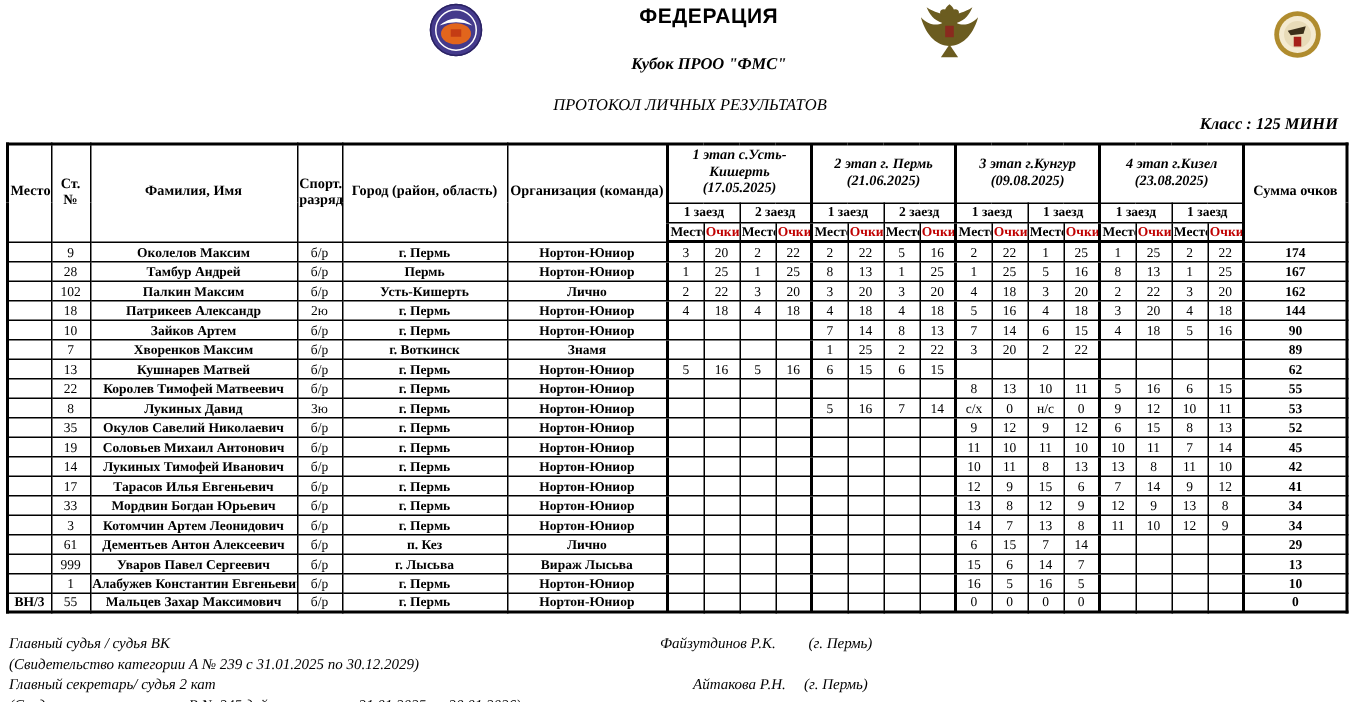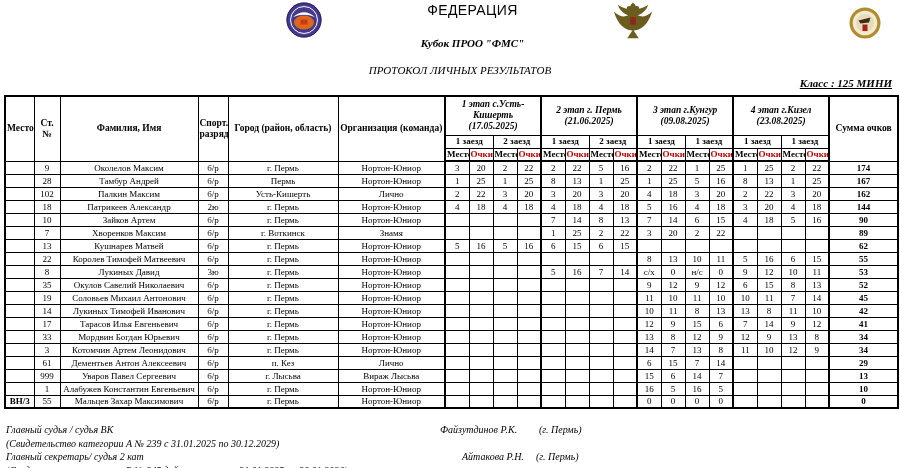--- a/index.html
+++ b/index.html
@@ -3,48 +3,48 @@
 <meta charset="utf-8">
 <style>
   * { box-sizing: border-box; }
   html,body { margin:0; padding:0; background:#fff; }
   .page {
     position:relative; width:900px; height:468px; background:#fff;
     font-family:"Liberation Serif", serif; color:#000; overflow:hidden;
   }
   
   .title-wrap { position:absolute; left:45px; right:0; top:3px; text-align:center;
-    font-family:"Liberation Sans", sans-serif; font-weight:normal; }
+    font-family:"Liberation Sans", sans-serif; font-weight:bold; }
   .t1 { font-size:14px; line-height:15px; letter-spacing:0.4px; }
   .cup { position:absolute; left:45px; right:0; top:37px; text-align:center;
     font-style:italic; font-weight:bold; font-size:11px; }
   .protocol { position:absolute; left:20px; right:0; top:64px; text-align:center;
     font-style:italic; font-size:11px; }
   .klass { position:absolute; right:8px; top:77px; text-align:right;
-    font-style:italic; font-weight:bold; font-size:11px;text-decoration:underline; }
+    font-style:italic; font-weight:bold; font-size:11px; }
   .logo-left  { position:absolute; left:286px; top:2px; }
   .logo-eagle { position:absolute; left:612px; top:1px; }
   .logo-right { position:absolute; left:849px; top:7px; }
   
   .results-table {
     position:absolute; left:4px; top:95px; width:893px;
     border-collapse:collapse; table-layout:fixed; border:2px solid #000;
   }
   .results-table th, .results-table td {
     border:1px solid #000; text-align:center; padding:0 1px; overflow:hidden;
   }
   .results-table thead th { font-size:9.5px; font-weight:bold; line-height:1.15; white-space:normal; }
   .results-table thead tr:first-child th { height:39px; }
   .results-table thead tr:nth-child(2) th,
   .results-table thead tr:nth-child(3) th { height:13px; font-size:9px; }
   .results-table thead tr:last-child th { border-bottom:2px solid #000; }
   .stage-title { font-style:italic; font-size:9px; }
   .red { color:#c00000; }
   .results-table tbody td { font-size:9px; height:13px; white-space:nowrap; }
-  .tl { text-align:left; padding-left:3px; }
+  .tl { text-align:left; padding-left:3px;font-weight:bold; }
   .bold { font-weight:bold; }
   .sumcell { font-weight:bold; font-size:9.5px; }
   .thick-l { border-left:2px solid #000 !important; }
   
   .footer { position:absolute; left:6px; top:423px; width:890px;
     font-style:italic; font-size:10px; line-height:13px; }
   .f-line { position:relative; height:13.5px; white-space:nowrap; }
   .f-name, .f-city { position:absolute; }
   .n1 { left:434px; } .c1 { left:533px; }
   .n2 { left:456px; } .c2 { left:530px; }

